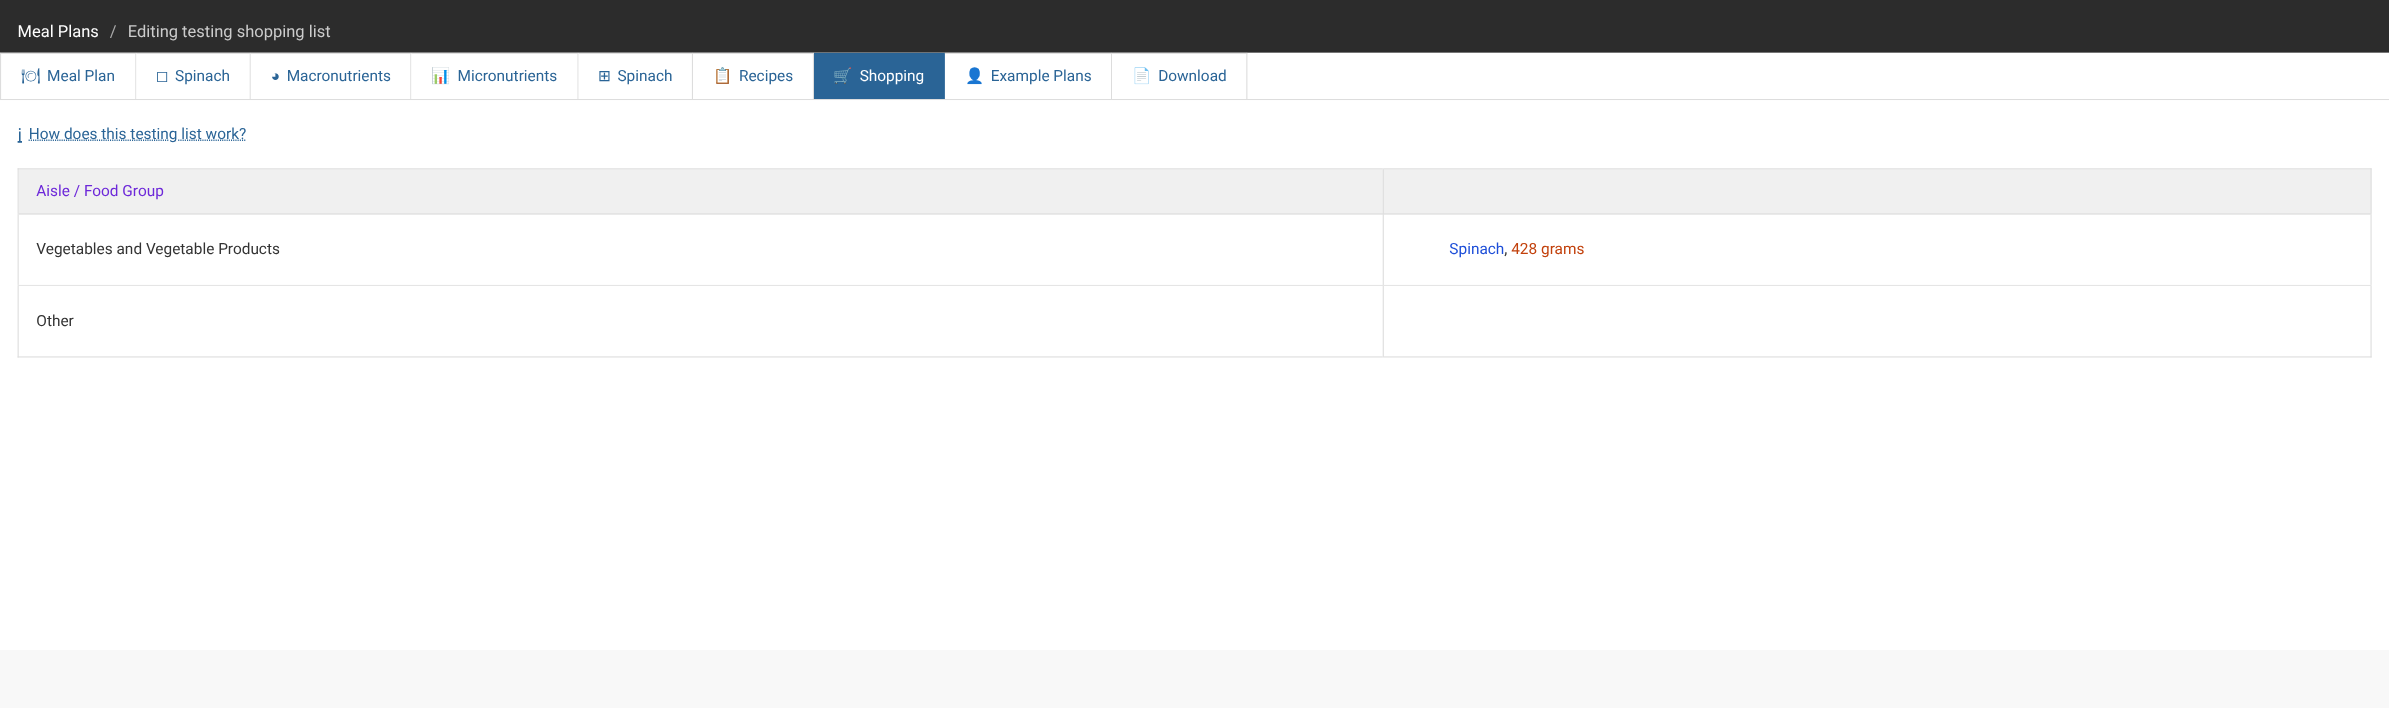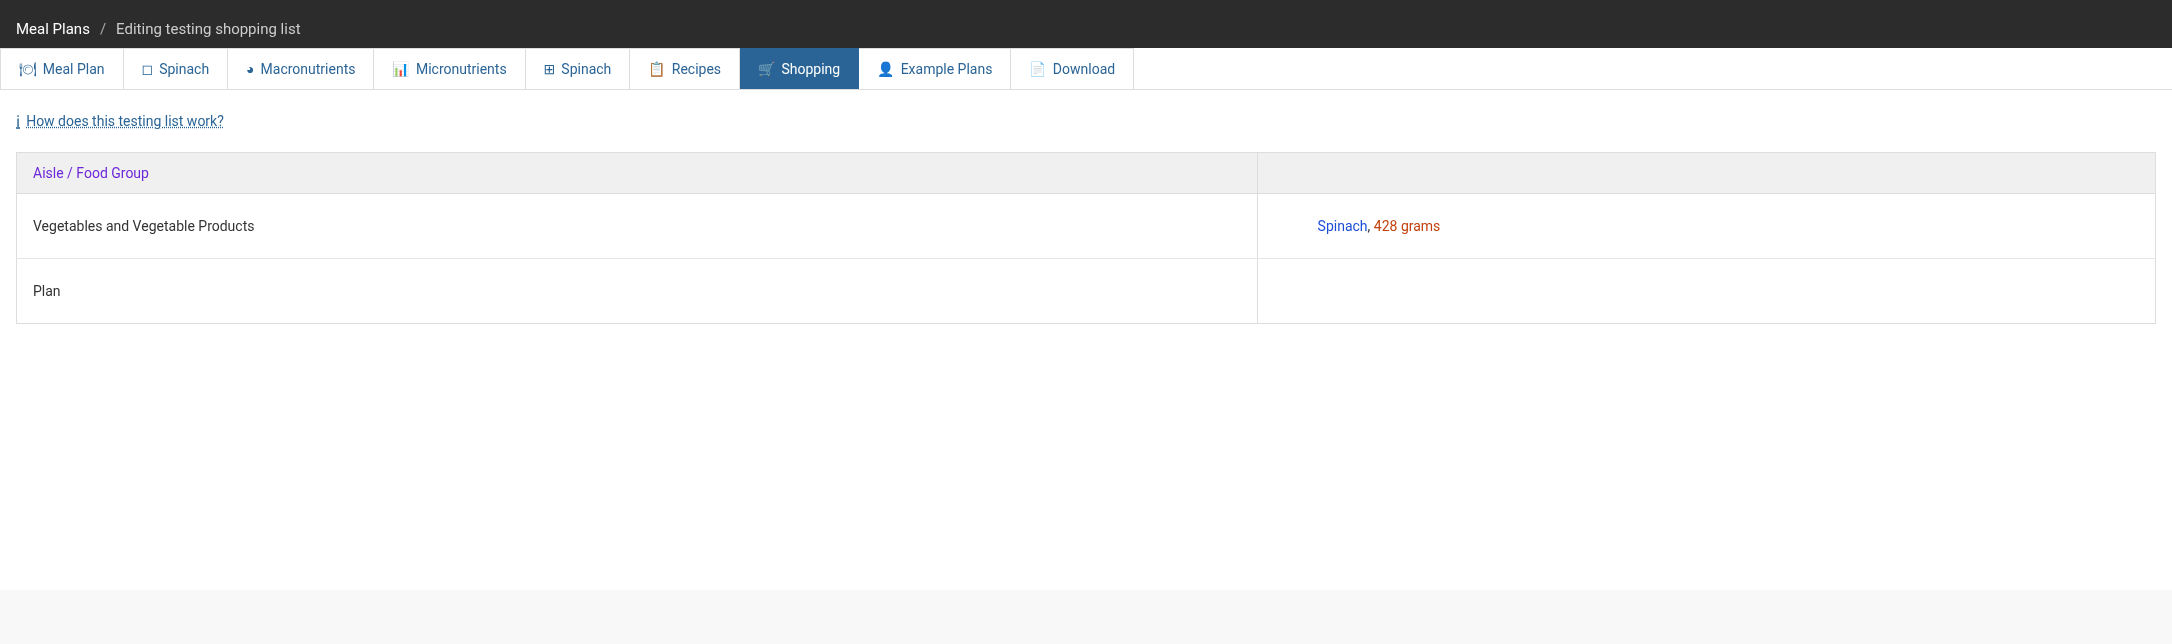--- a/index.html
+++ b/index.html
@@ -200,19 +200,19 @@
       </tr>
     </thead>
     <tbody>
       <tr>
         <td class="col-aisle">Vegetables and Vegetable Products</td>
         <td class="col-items">
           <span class="item-name">Spinach</span><span>, </span><span class="item-amount">428 grams</span>
         </td>
       </tr>
       <tr>
-        <td class="col-aisle">Plan</td>
+        <td class="col-aisle">Other</td>
         <td class="col-items"></td>
       </tr>
     </tbody>
   </table>
 
 </div>
 
 </body></html>

